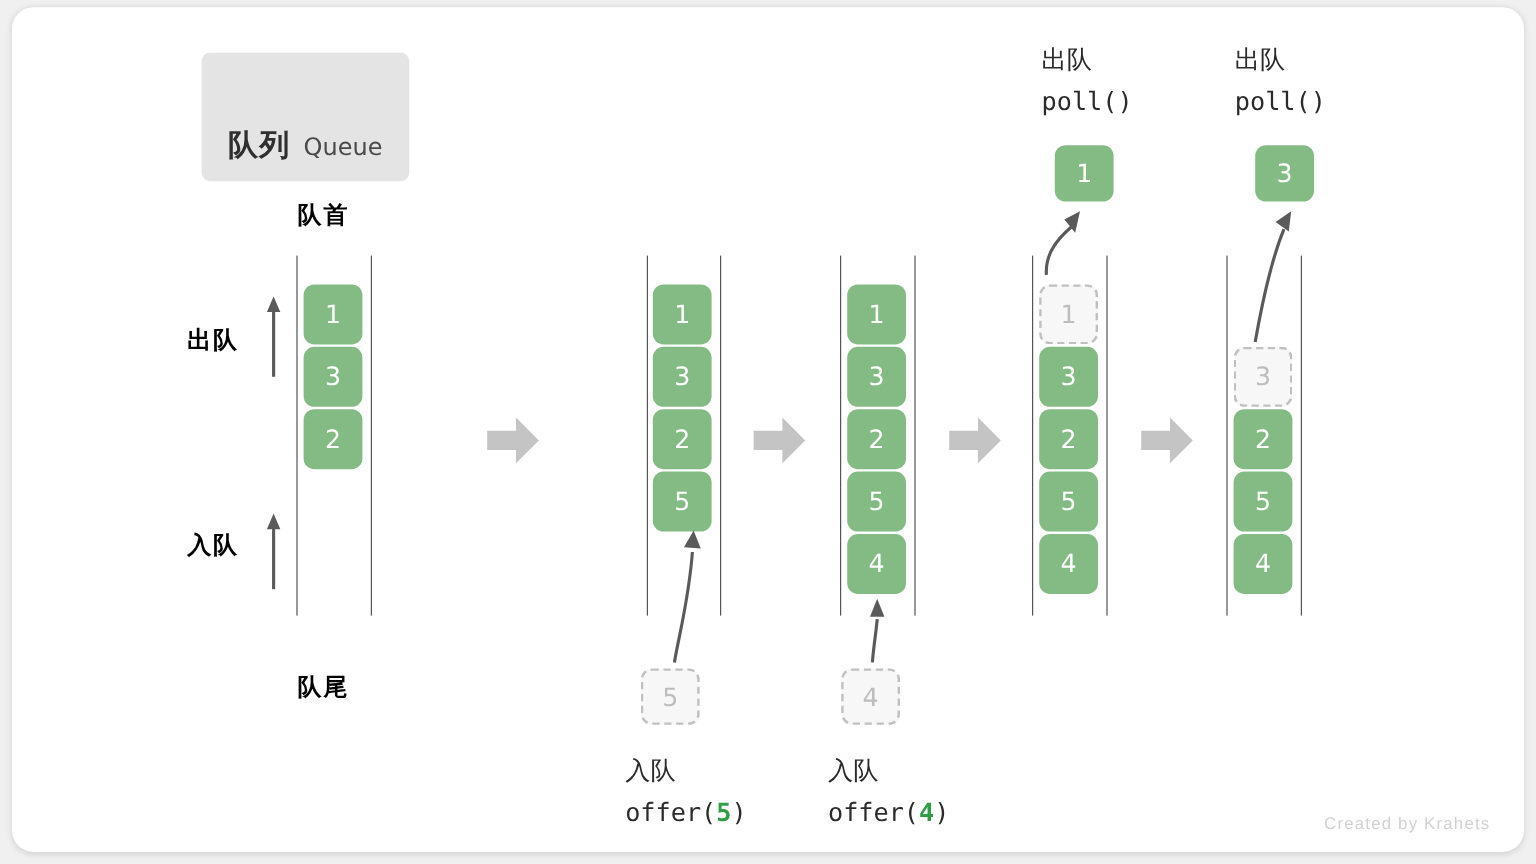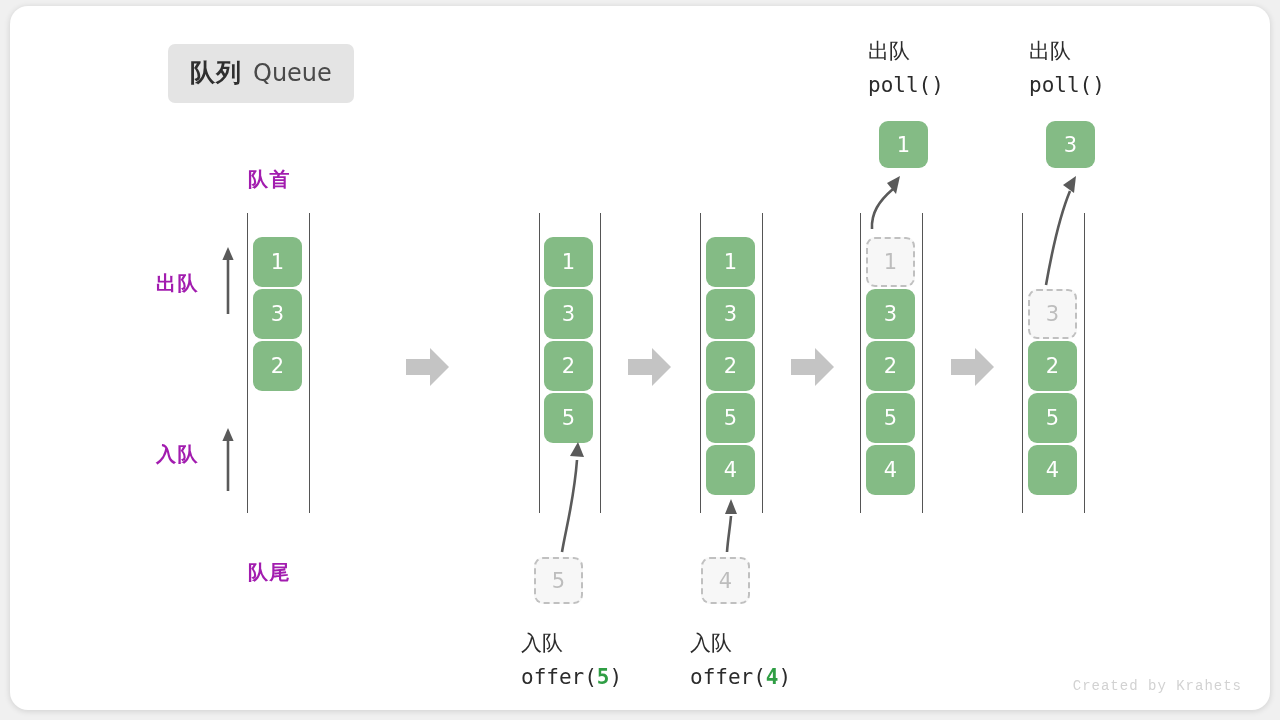--- a/index.html
+++ b/index.html
@@ -35,32 +35,33 @@
     display: flex;
     align-items: baseline;
     gap: 11px;
     white-space: nowrap;
   }
   #title-badge .cn {
     font-size: 25px;
     font-weight: bold;
     color: #2f2f2f;
     letter-spacing: 1px;
+    margin-top: 48px;
   }
   #title-badge .en {
-    font-size: 24px;
+    font-size: 20px;
     color: #4a4a4a;
     font-family: "DejaVu Sans", sans-serif;
   }
 
   
   .cn-bold {
     font-size: 20px;
     font-weight: bold;
-    color: #a21caf;
+    color: #000000;
     letter-spacing: 1.5px;
     white-space: nowrap;
   }
   .op-label {
     font-size: 21px;
     color: #2b2b2b;
     white-space: nowrap;
     line-height: 1.62;
   }
   .op-label .mono {
@@ -94,21 +95,21 @@
   .box.ghost {
     background: #f7f7f7;
     border: 2px dashed #c0c0c0;
     color: #bdbdbd;
   }
   .box.small { height: 47px; }
 
   
   #credit {
     right: 28px; bottom: 16px;
-    font-family: Liberation Mono, monospace;
+    font-family: Liberation Sans, sans-serif;
     font-size: 14px;
     color: #d2d2d2;
     letter-spacing: 1px;
   }
   svg { display: block; overflow: visible; }
 </style>
 </head>
 <body>
 
 <div id="card">

